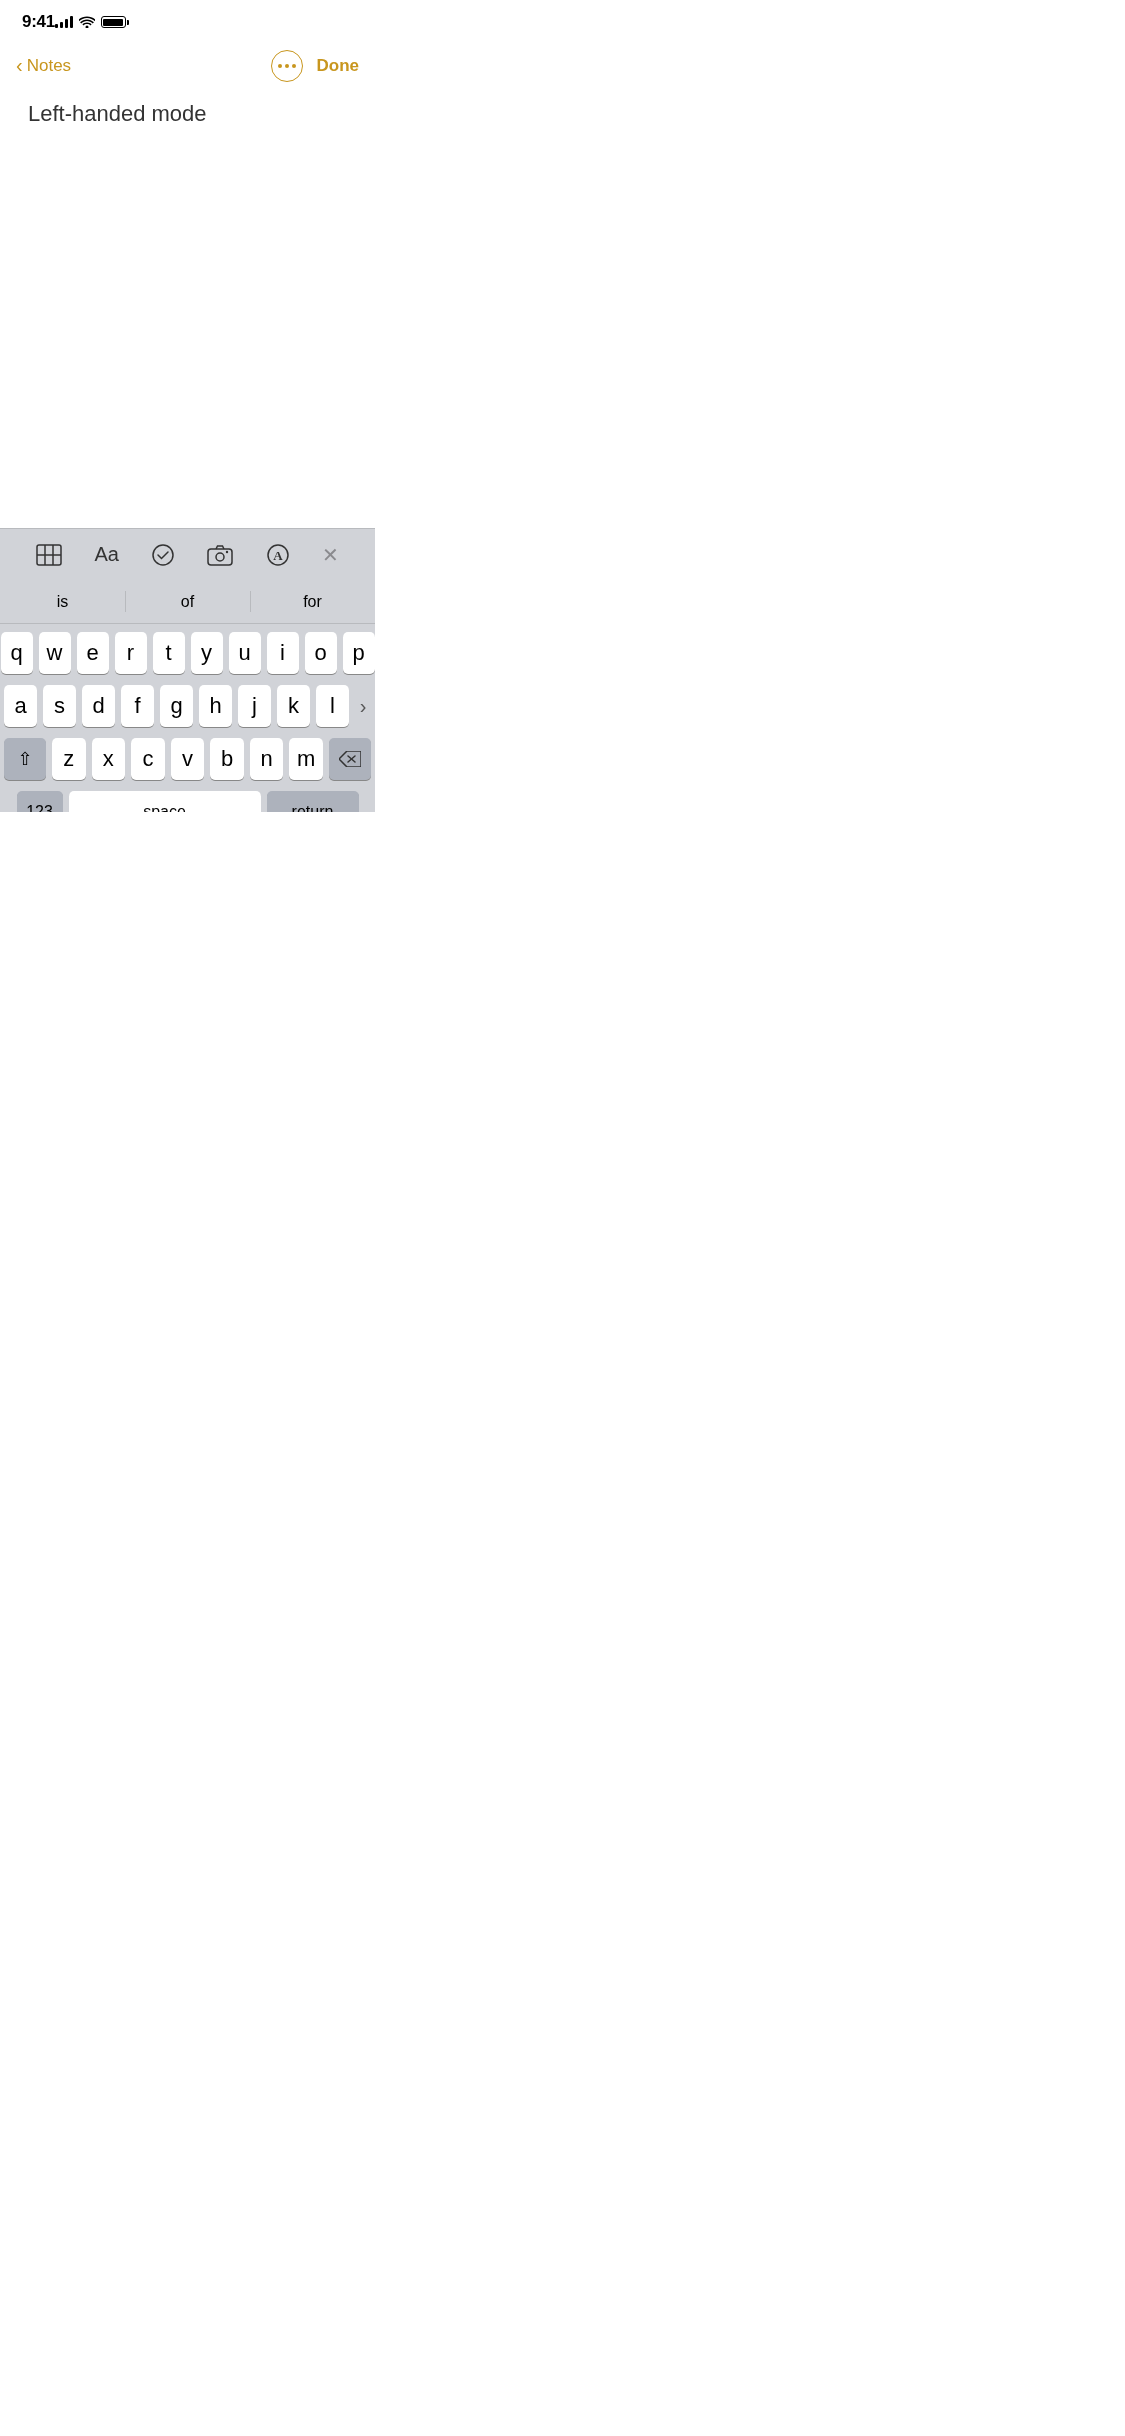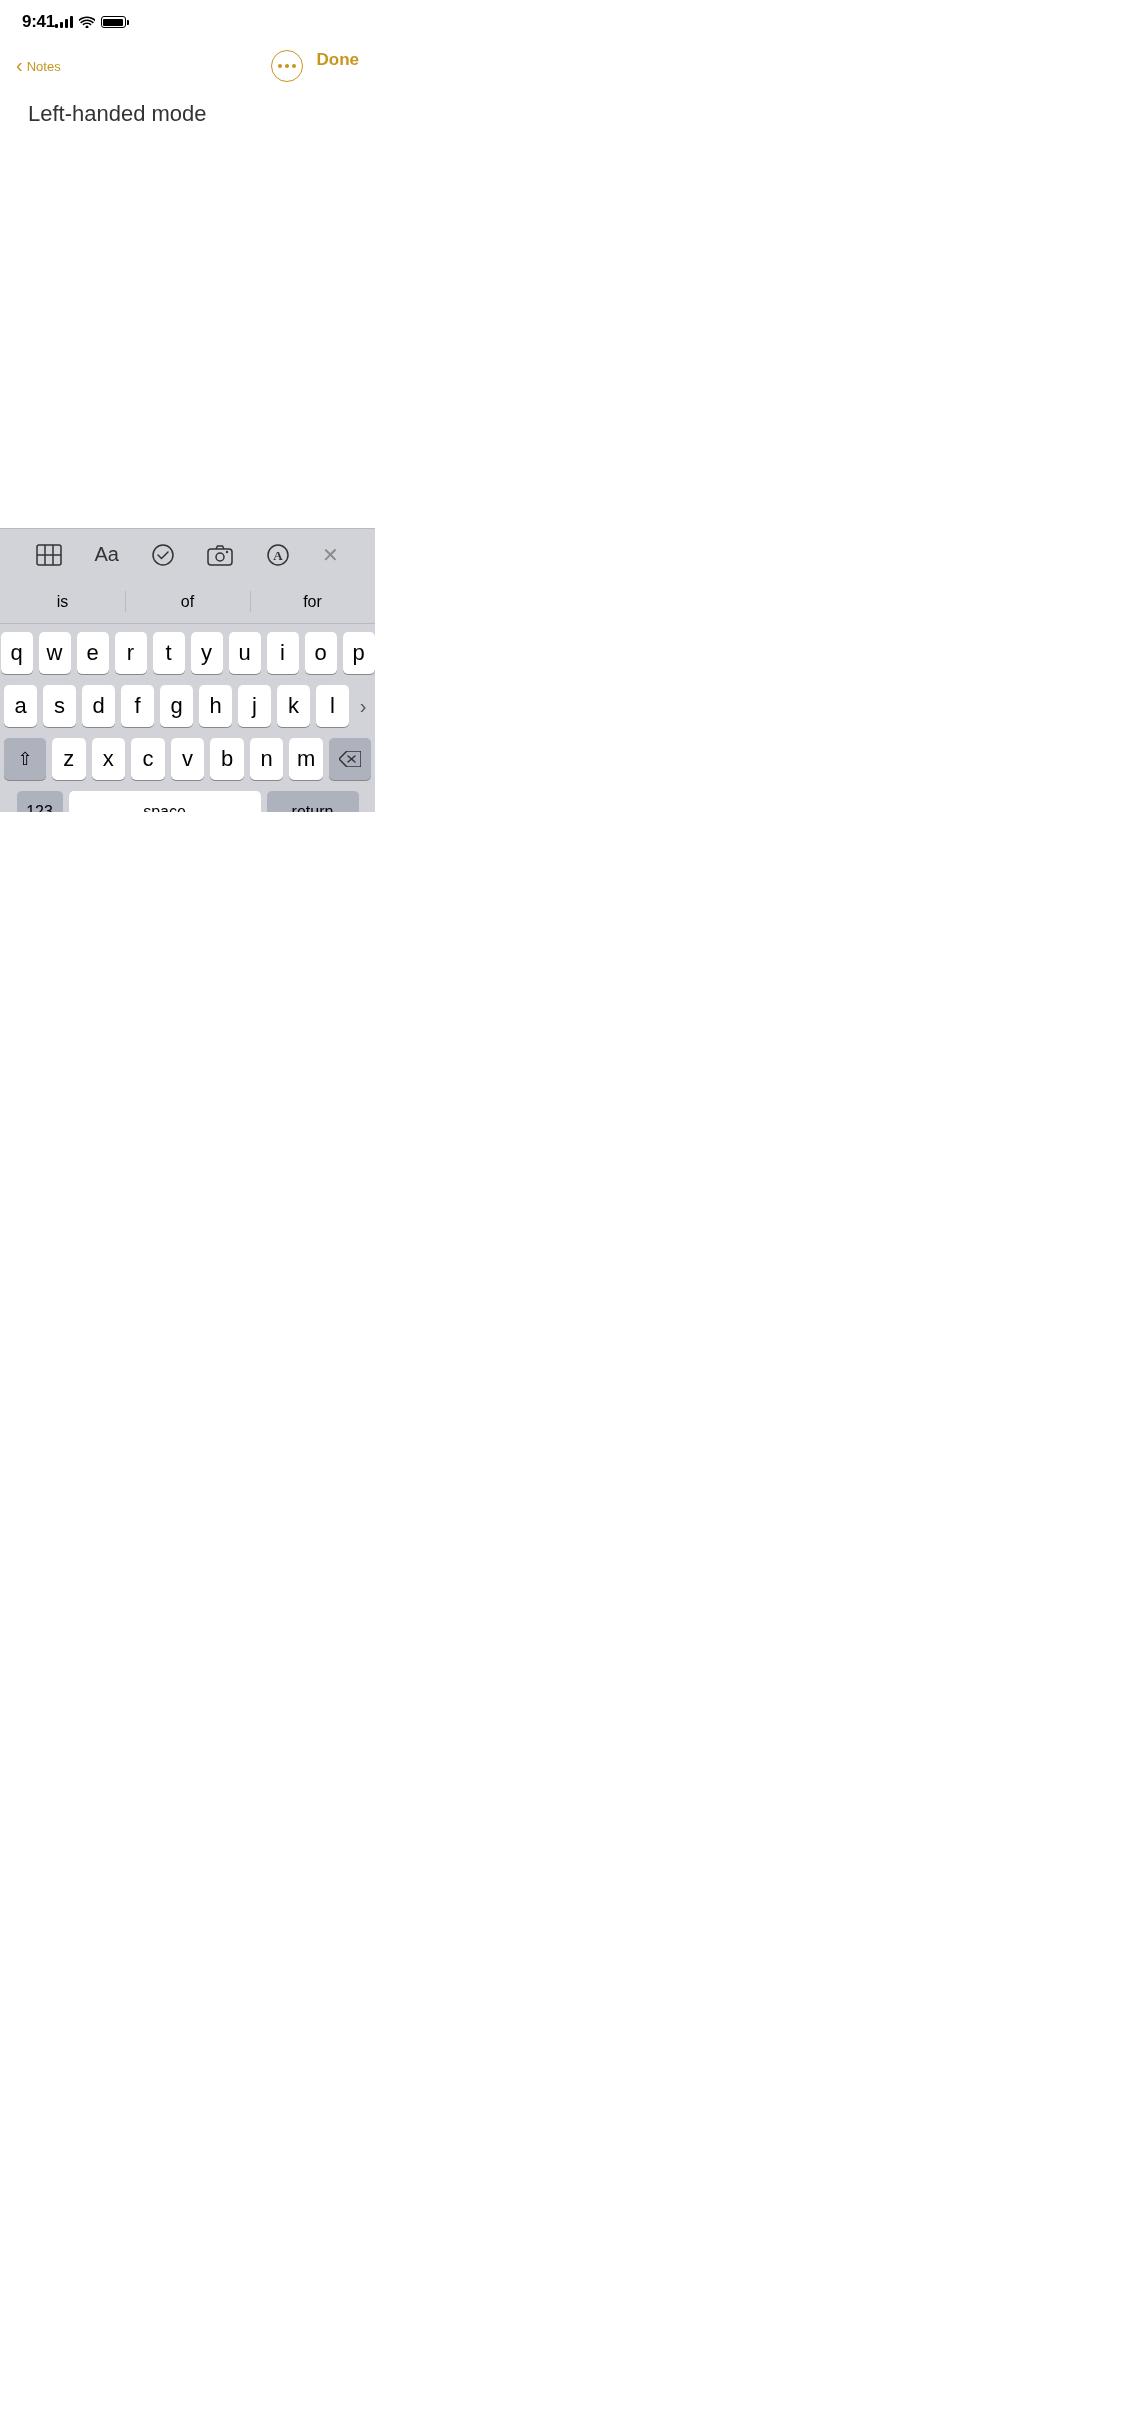--- a/index.html
+++ b/index.html
@@ -105,27 +105,28 @@
     }
 
     .nav-back-chevron {
       font-size: 20px;
       color: #c8961e;
       font-weight: 300;
       margin-top: -1px;
     }
 
     .nav-back-label {
-      font-size: 13px;
+      font-size: 17px;
       color: #c8961e;
       font-weight: 400;
     }
 
     .nav-right {
       display: flex;
+      align-items: center;
       gap: 14px;
     }
 
     .nav-more-btn {
       width: 32px;
       height: 32px;
       border-radius: 50%;
       border: 1.5px solid #c8961e;
       display: flex;
       align-items: center;

